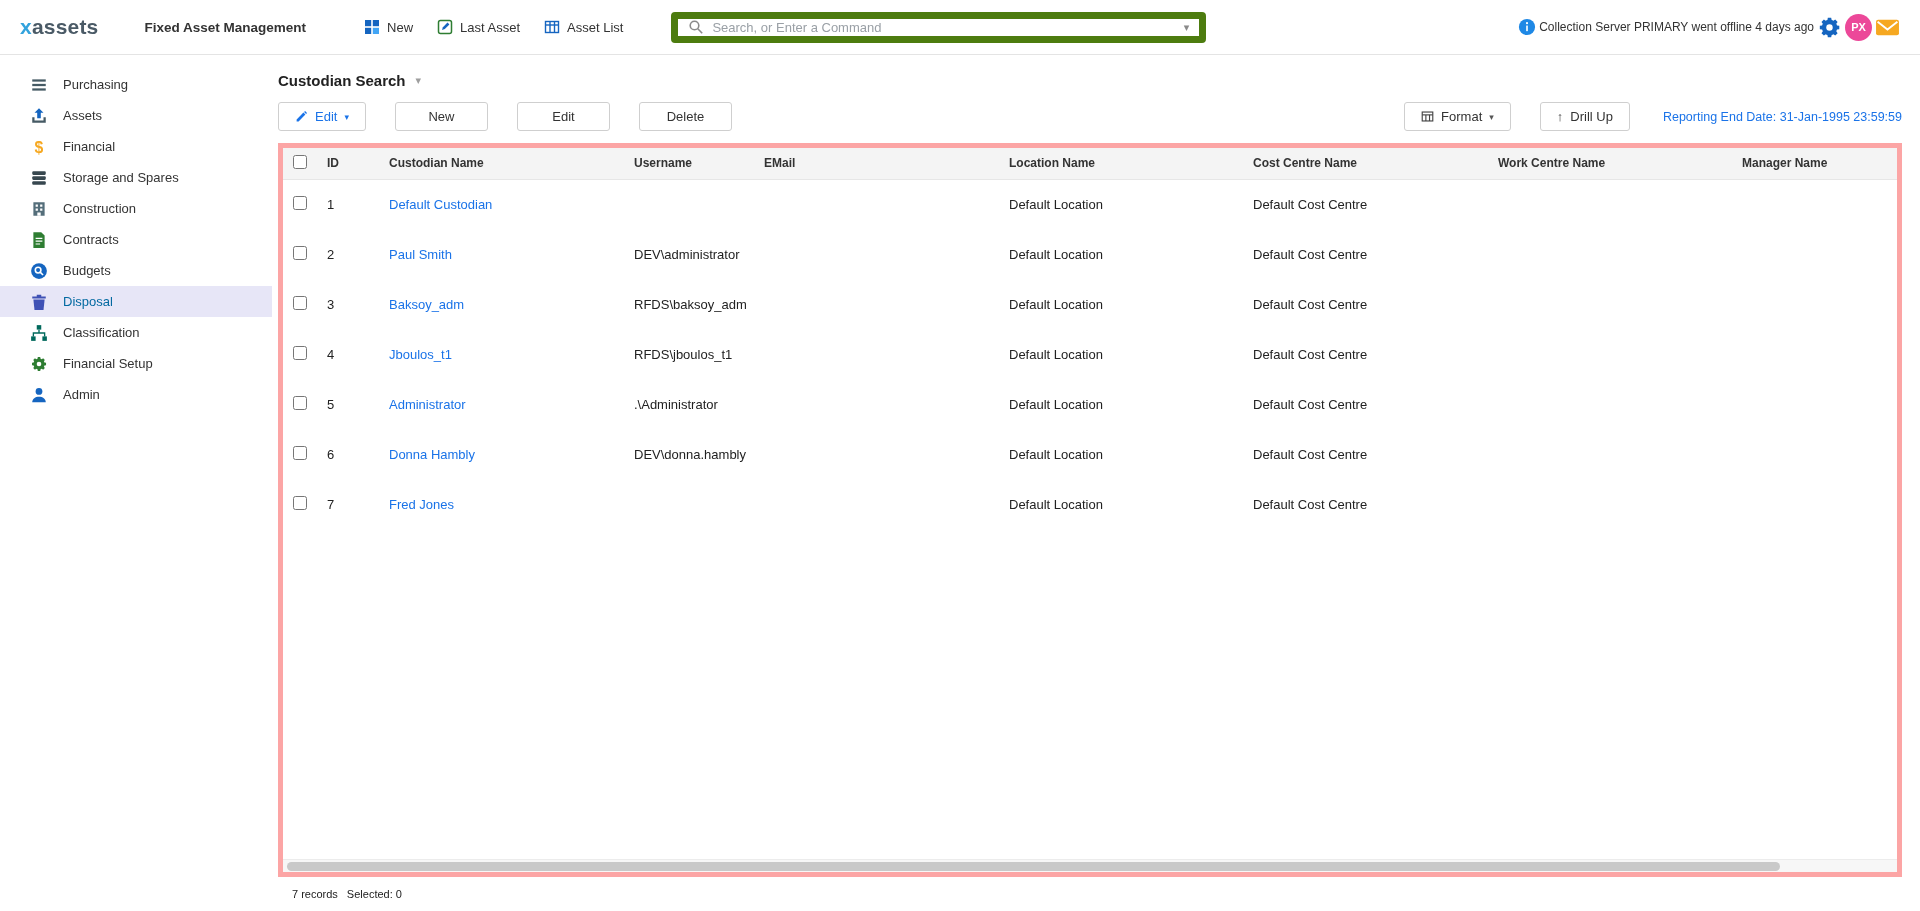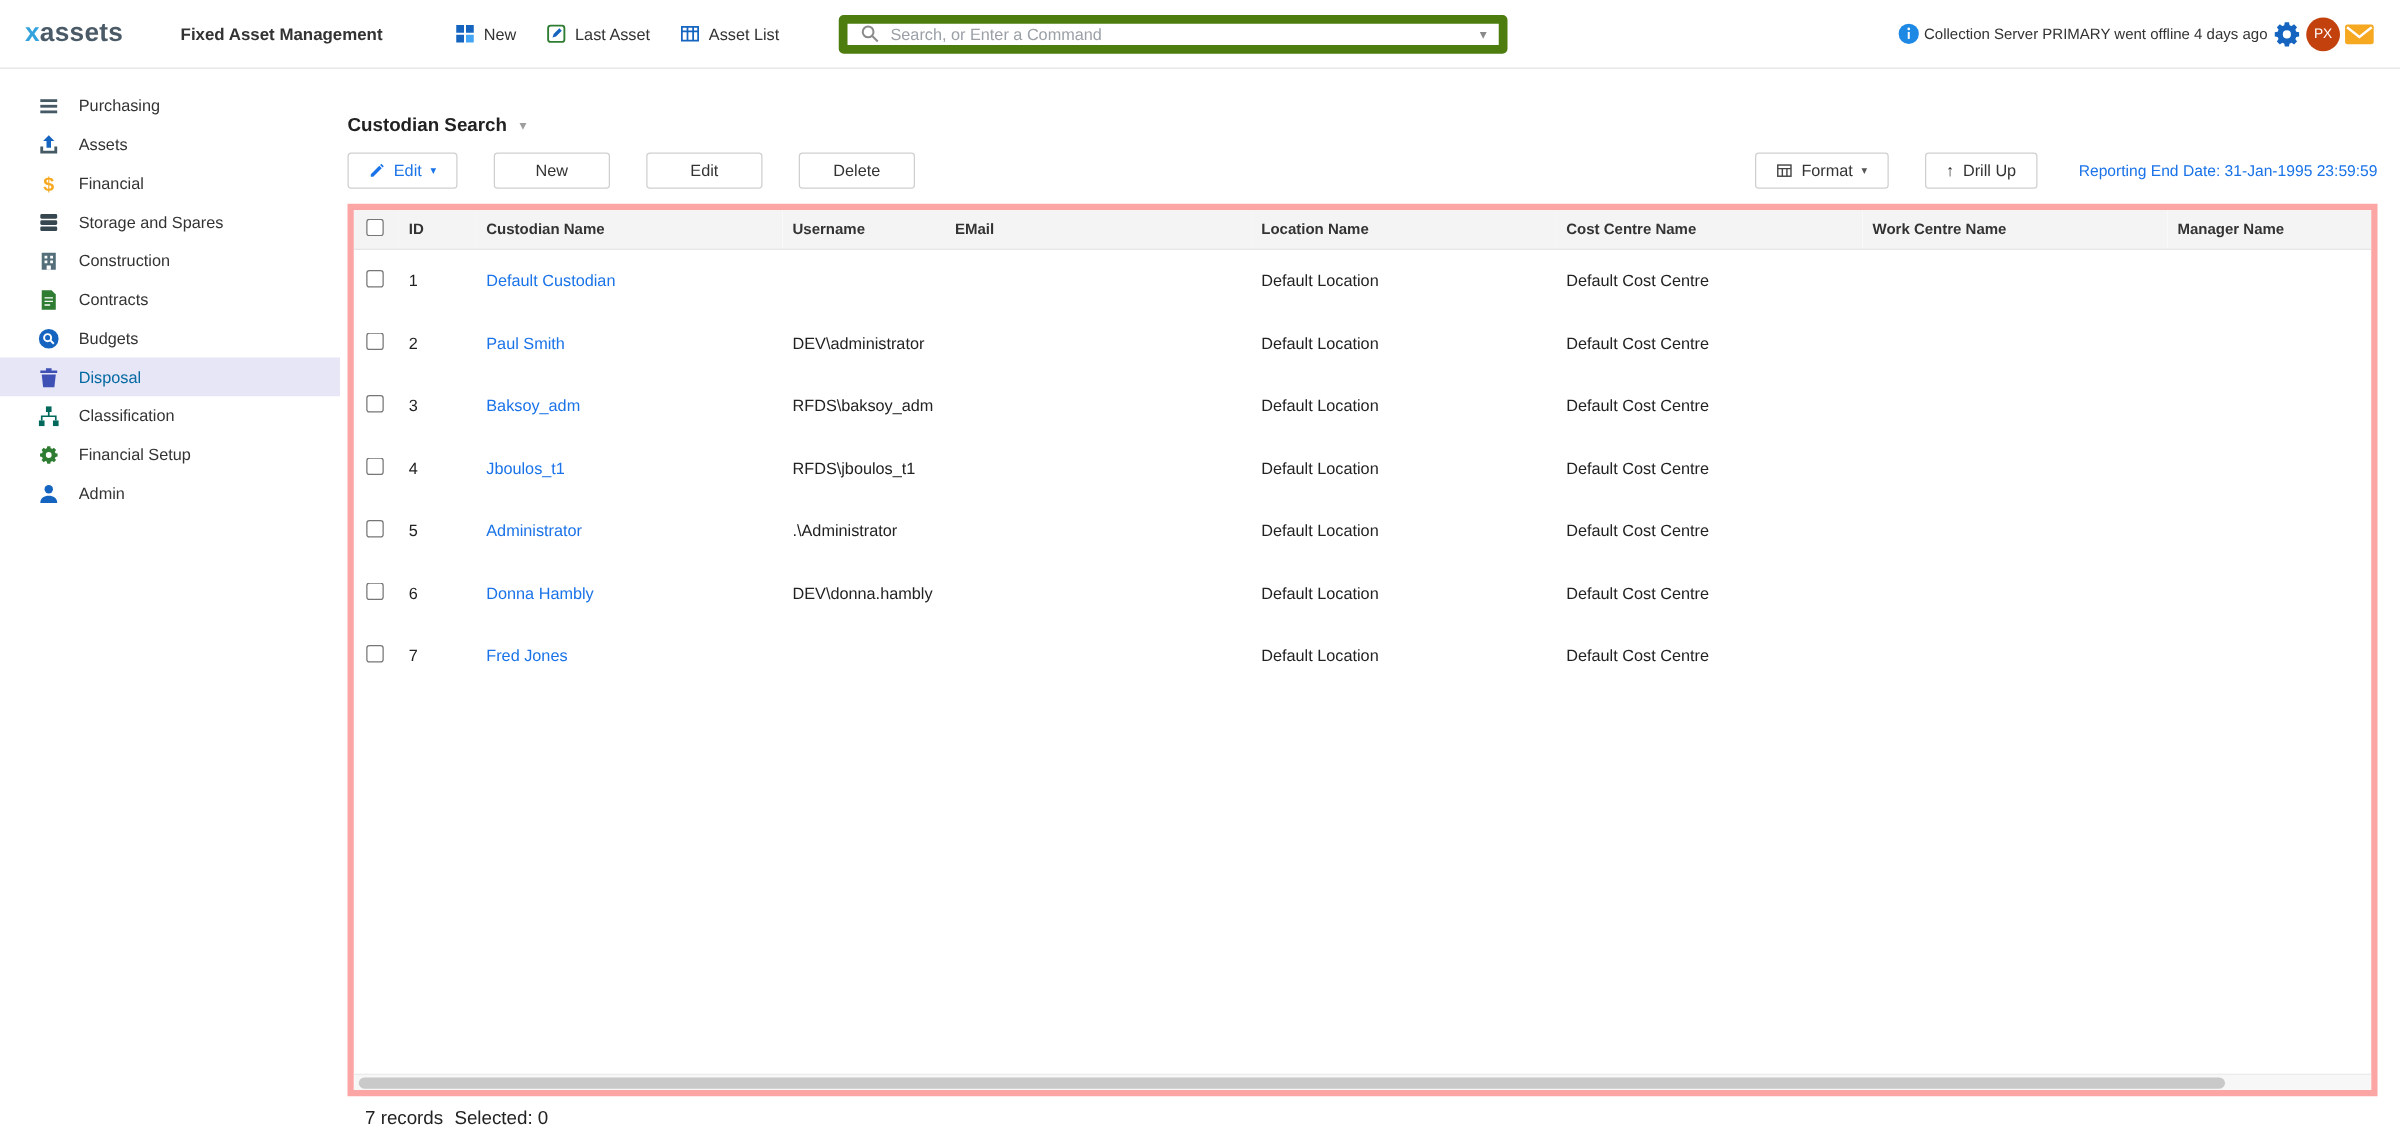--- a/index.html
+++ b/index.html
@@ -16,40 +16,40 @@
   .quick-actions{display:flex;align-items:center;gap:24px}
   .quick-action{display:inline-flex;align-items:center;gap:7px;background:none;border:none;
     font-size:13px;color:#333;cursor:pointer;font-family:inherit;white-space:nowrap}
   .search-box{width:535px;height:31px;border:7px solid #4d7c0f;border-radius:4px;
     display:flex;align-items:center;padding:0 10px;margin-left:48px;background:#fff;gap:8px}
   .search-box input{flex:1;border:none;outline:none;font-size:13px;color:#333;background:transparent;font-family:inherit}
   .search-box input::placeholder{color:#9aa0a6}
   .chev{color:#8a8a8a;font-size:11px;cursor:pointer}
   .topbar-right{margin-left:auto;display:flex;align-items:center;gap:3px}
   .status-msg{font-size:12px;color:#333;white-space:nowrap}
-  .avatar{width:27px;height:27px;border-radius:50%;background:#c2410c;color:#fff;font-size:11px;
-    font-weight:400;display:flex;align-items:center;justify-content:center;cursor:pointer}
+  .avatar{width:27px;height:27px;border-radius:50%;background:#ec4899;color:#fff;font-size:11px;
+    font-weight:700;display:flex;align-items:center;justify-content:center;cursor:pointer}
 
   
   .icon13{width:13px;height:13px;display:inline-block}
   .icon16{width:16px;height:16px;display:inline-block}
   .icon18{width:18px;height:18px;display:inline-block}
   .icon24{width:25px;height:25px;display:inline-block;cursor:pointer}
   .icon13 svg,.icon16 svg,.icon18 svg,.icon22 svg,.icon24 svg{width:100%;height:100%;display:block}
 
   
   .body-row{display:flex;height:856px}
   .sidebar{width:272px;flex-shrink:0;padding-top:14px}
   .side-item{display:flex;align-items:center;gap:15px;height:31px;padding-left:30px;
     font-size:13px;color:#333;cursor:pointer;white-space:nowrap}
   .side-item.active{background:#e7e6f7;color:#0369a1}
   .side-item .icon18{flex-shrink:0}
 
   .main{flex:1;display:flex;flex-direction:column;padding:0 18px 0 6px;min-width:0}
-  .page-title-row{display:flex;align-items:center;gap:10px;margin-top:32px;height:26px}
+  .page-title-row{display:flex;align-items:center;gap:10px;margin-top:12px;height:26px}
   .page-title-row h1{font-size:15px;font-weight:700;color:#222}
   .title-chev{color:#9e9e9e;font-size:11px;cursor:pointer}
 
   .actions-row{display:flex;align-items:center;gap:29px;margin-top:9px;margin-bottom:12px}
   .btn{height:29px;padding:0 16px;background:#fff;border:1px solid #cfcfcf;border-radius:3px;
     font-size:13px;color:#333;cursor:pointer;display:inline-flex;align-items:center;
     justify-content:center;gap:7px;font-family:inherit;white-space:nowrap}
   .btn-wide{min-width:93px}
   .btn-edit-menu{color:#1a73e8}
   .caret{font-size:9px;color:#555}
@@ -65,21 +65,21 @@
     padding:0 8px;color:#333;border-bottom:1px solid #e6e6e6;white-space:nowrap;overflow:hidden}
   tbody td{height:50px;font-size:13px;color:#222;padding:0 8px;vertical-align:middle;
     white-space:nowrap;overflow:hidden}
   .cb-col{padding-left:10px}
   input[type=checkbox]{width:14px;height:14px;cursor:pointer;accent-color:#1976d2}
   a.link{color:#1a73e8;text-decoration:none;cursor:pointer}
 
   .hscroll{position:absolute;left:0;right:0;bottom:0;height:13px;background:#f7f7f7;border-top:1px solid #ececec}
   .hthumb{position:absolute;left:4px;top:2px;height:9px;width:92.5%;background:#c9c9c9;border-radius:5px;cursor:pointer}
 
-  .grid-footer{height:34px;display:flex;align-items:center;gap:9px;padding-left:14px;font-size:15px;color:#222}
+  .grid-footer{height:34px;display:flex;align-items:center;gap:9px;padding-left:14px;font-size:11px;color:#222}
 </style>
 </head>
 <body>
 
 <header class="topbar">
   <div class="logo">
     <span class="logo-x">x</span><span class="logo-rest">assets</span>
   </div>
   <div class="app-title">Fixed Asset Management</div>
 

